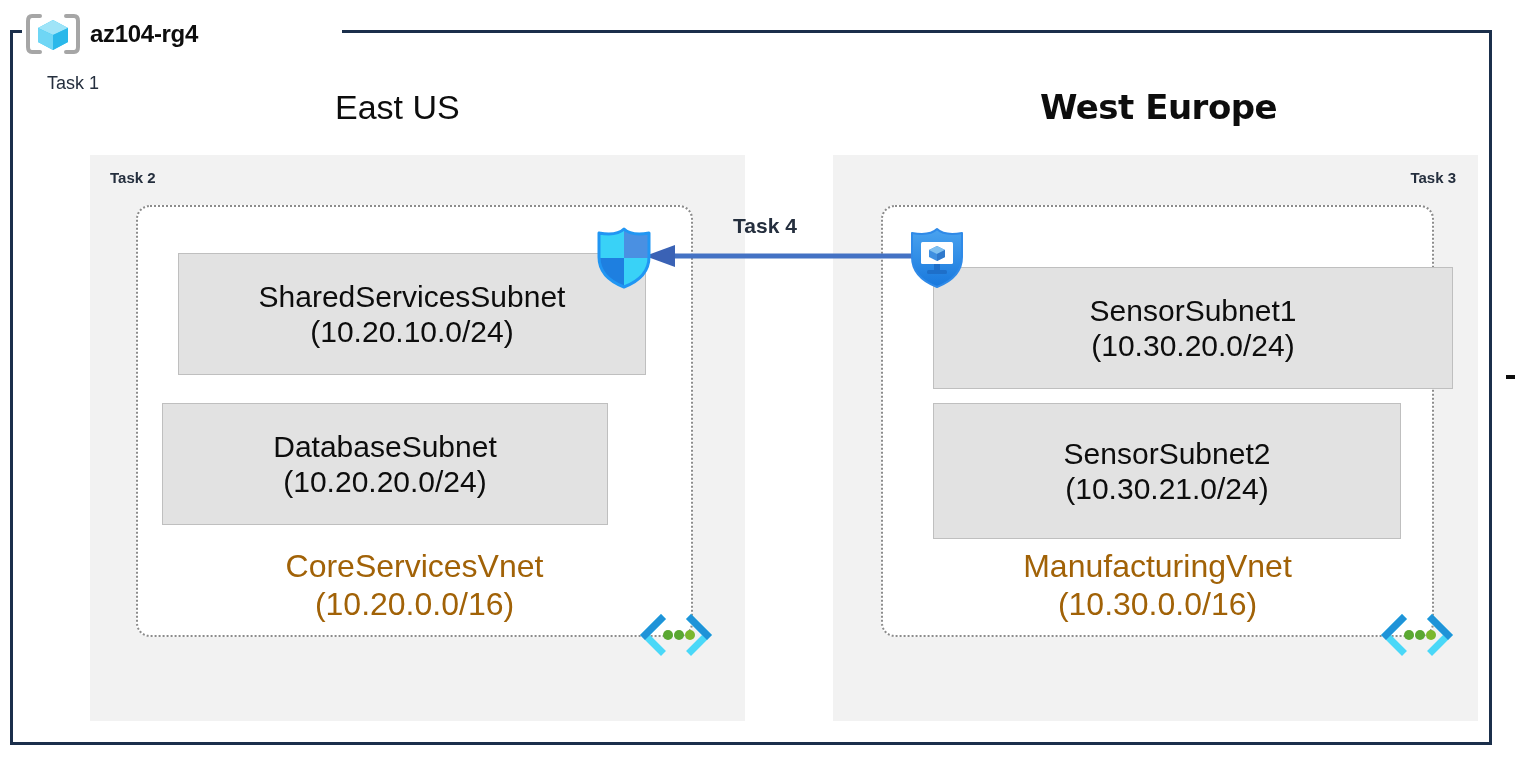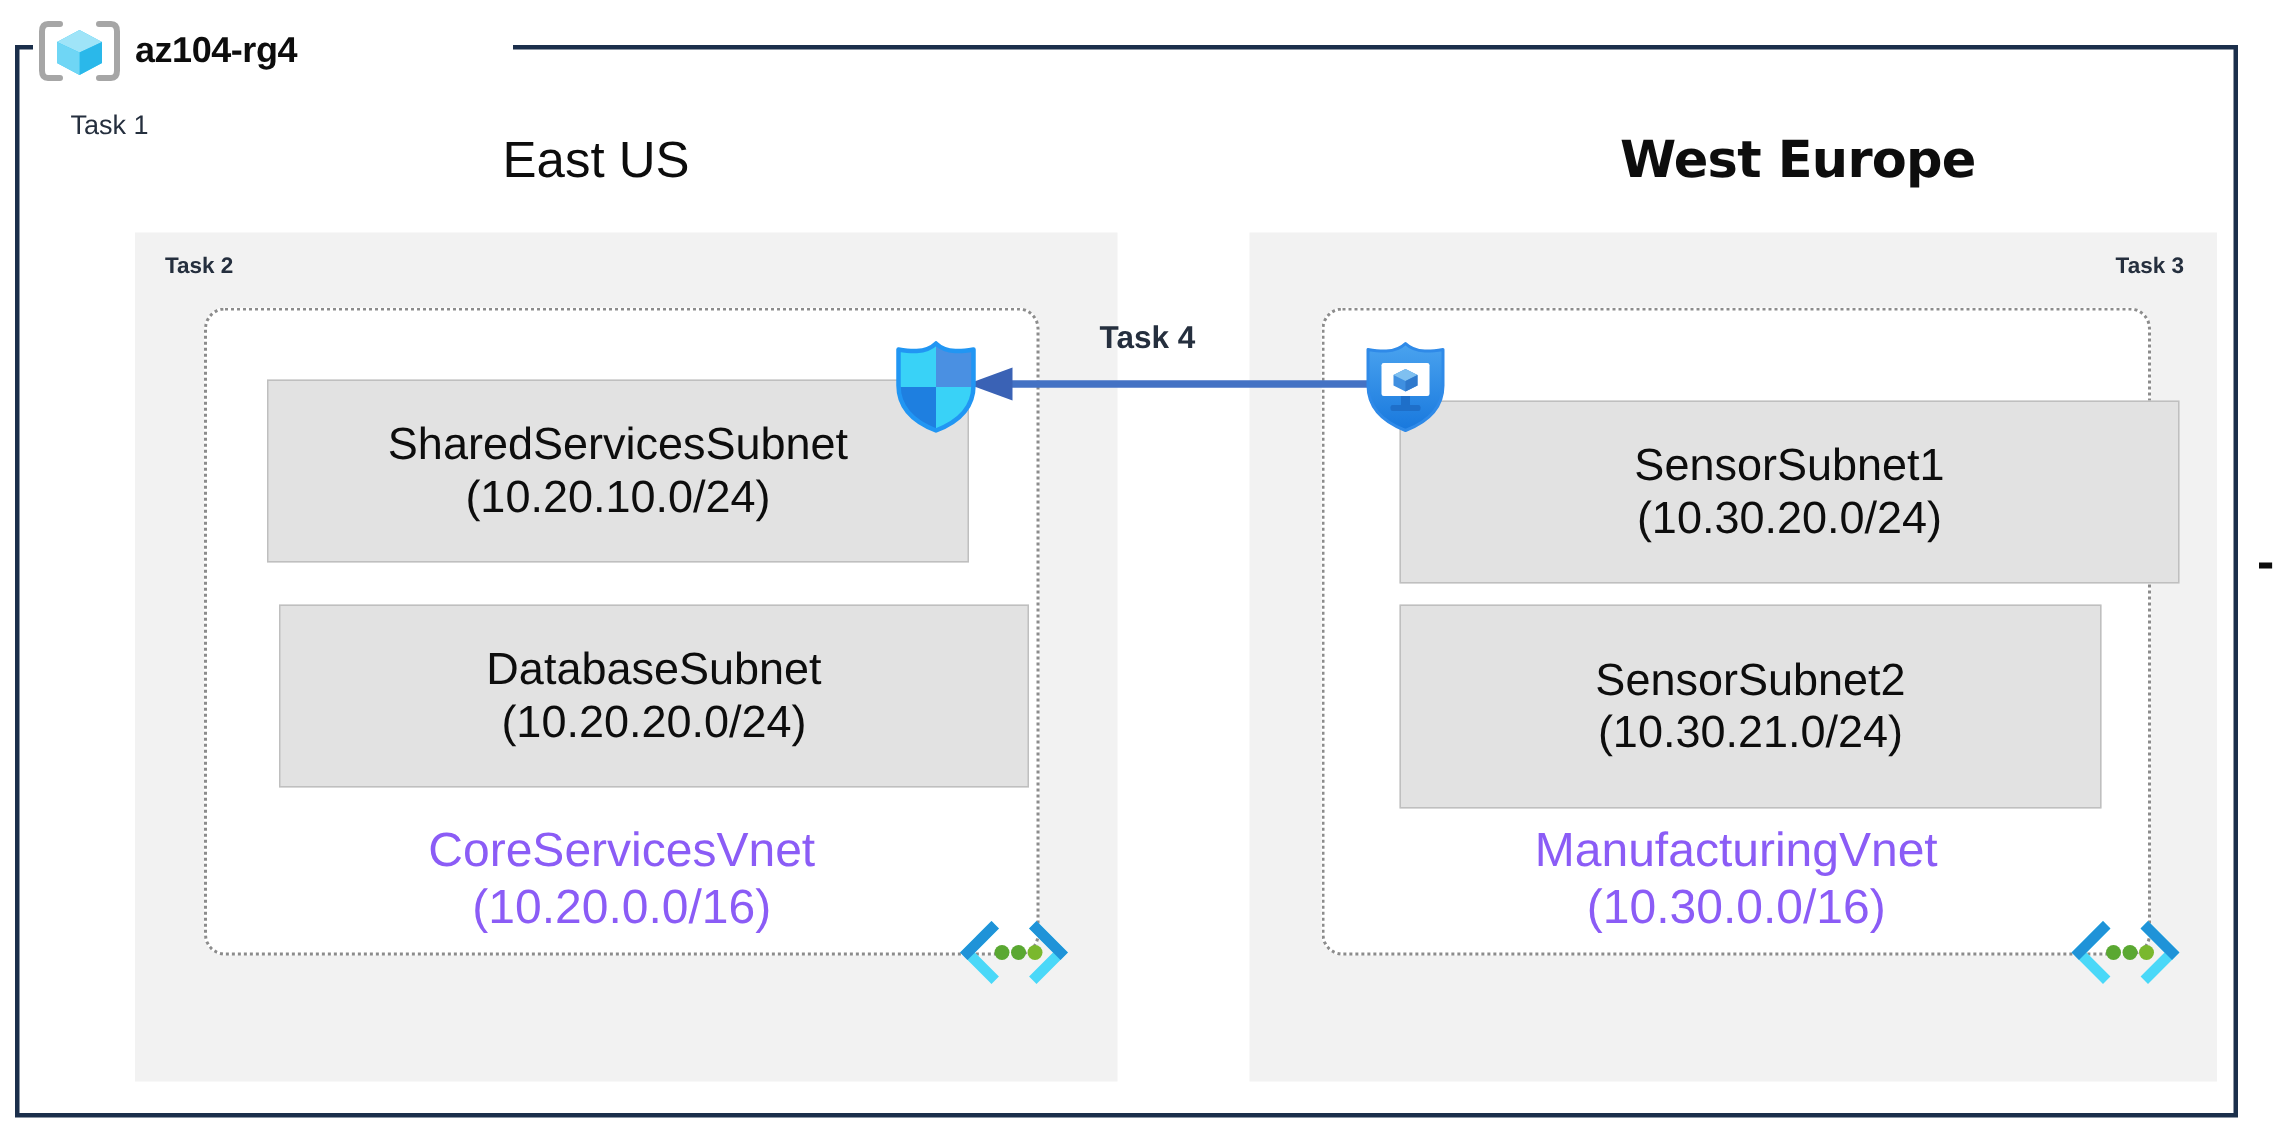--- a/index.html
+++ b/index.html
@@ -90,21 +90,20 @@
     left: 335px;
     top: 90px;
     font-weight: 400;
   }
   .region-label.west {
     left: 1040px;
     top: 90px;
     font-weight: bold;
     font-family: "DejaVu Sans", sans-serif;
     letter-spacing: -0.5px;
-    margin-left: 40px;
   }
 
   
   .region-box {
     position: absolute;
     background: #f2f2f2;
     box-sizing: border-box;
   }
   .region-box.east {
     left: 90px;
@@ -165,37 +164,37 @@
     line-height: 1.18;
   }
   .subnet-name,
   .subnet-cidr {
     font-size: 30px;
     color: #0d0d0d;
     white-space: nowrap;
   }
 
   .subnet-box.s1 { left: 40px; top: 46px;  width: 468px; height: 122px; }
-  .subnet-box.s2 { left: 48px; top: 196px; width: 500px; height: 122px; }
+  .subnet-box.s2 { left: 24px; top: 196px; width: 446px; height: 122px; }
   .subnet-box.w1 { left: 50px; top: 60px;  width: 520px; height: 122px; }
   .subnet-box.w2 { left: 50px; top: 196px; width: 468px; height: 136px; }
 
   
   .vnet-caption {
     position: absolute;
     left: 0;
     right: 0;
     top: 340px;
     text-align: center;
     line-height: 1.2;
   }
   .vnet-name,
   .vnet-cidr {
     font-size: 32px;
-    color: #8b5cf6;
+    color: #a16207;
     white-space: nowrap;
     display: block;
   }
 
   
   .vnet-icon {
     position: absolute;
     width: 74px;
     height: 48px;
     right: -22px;

